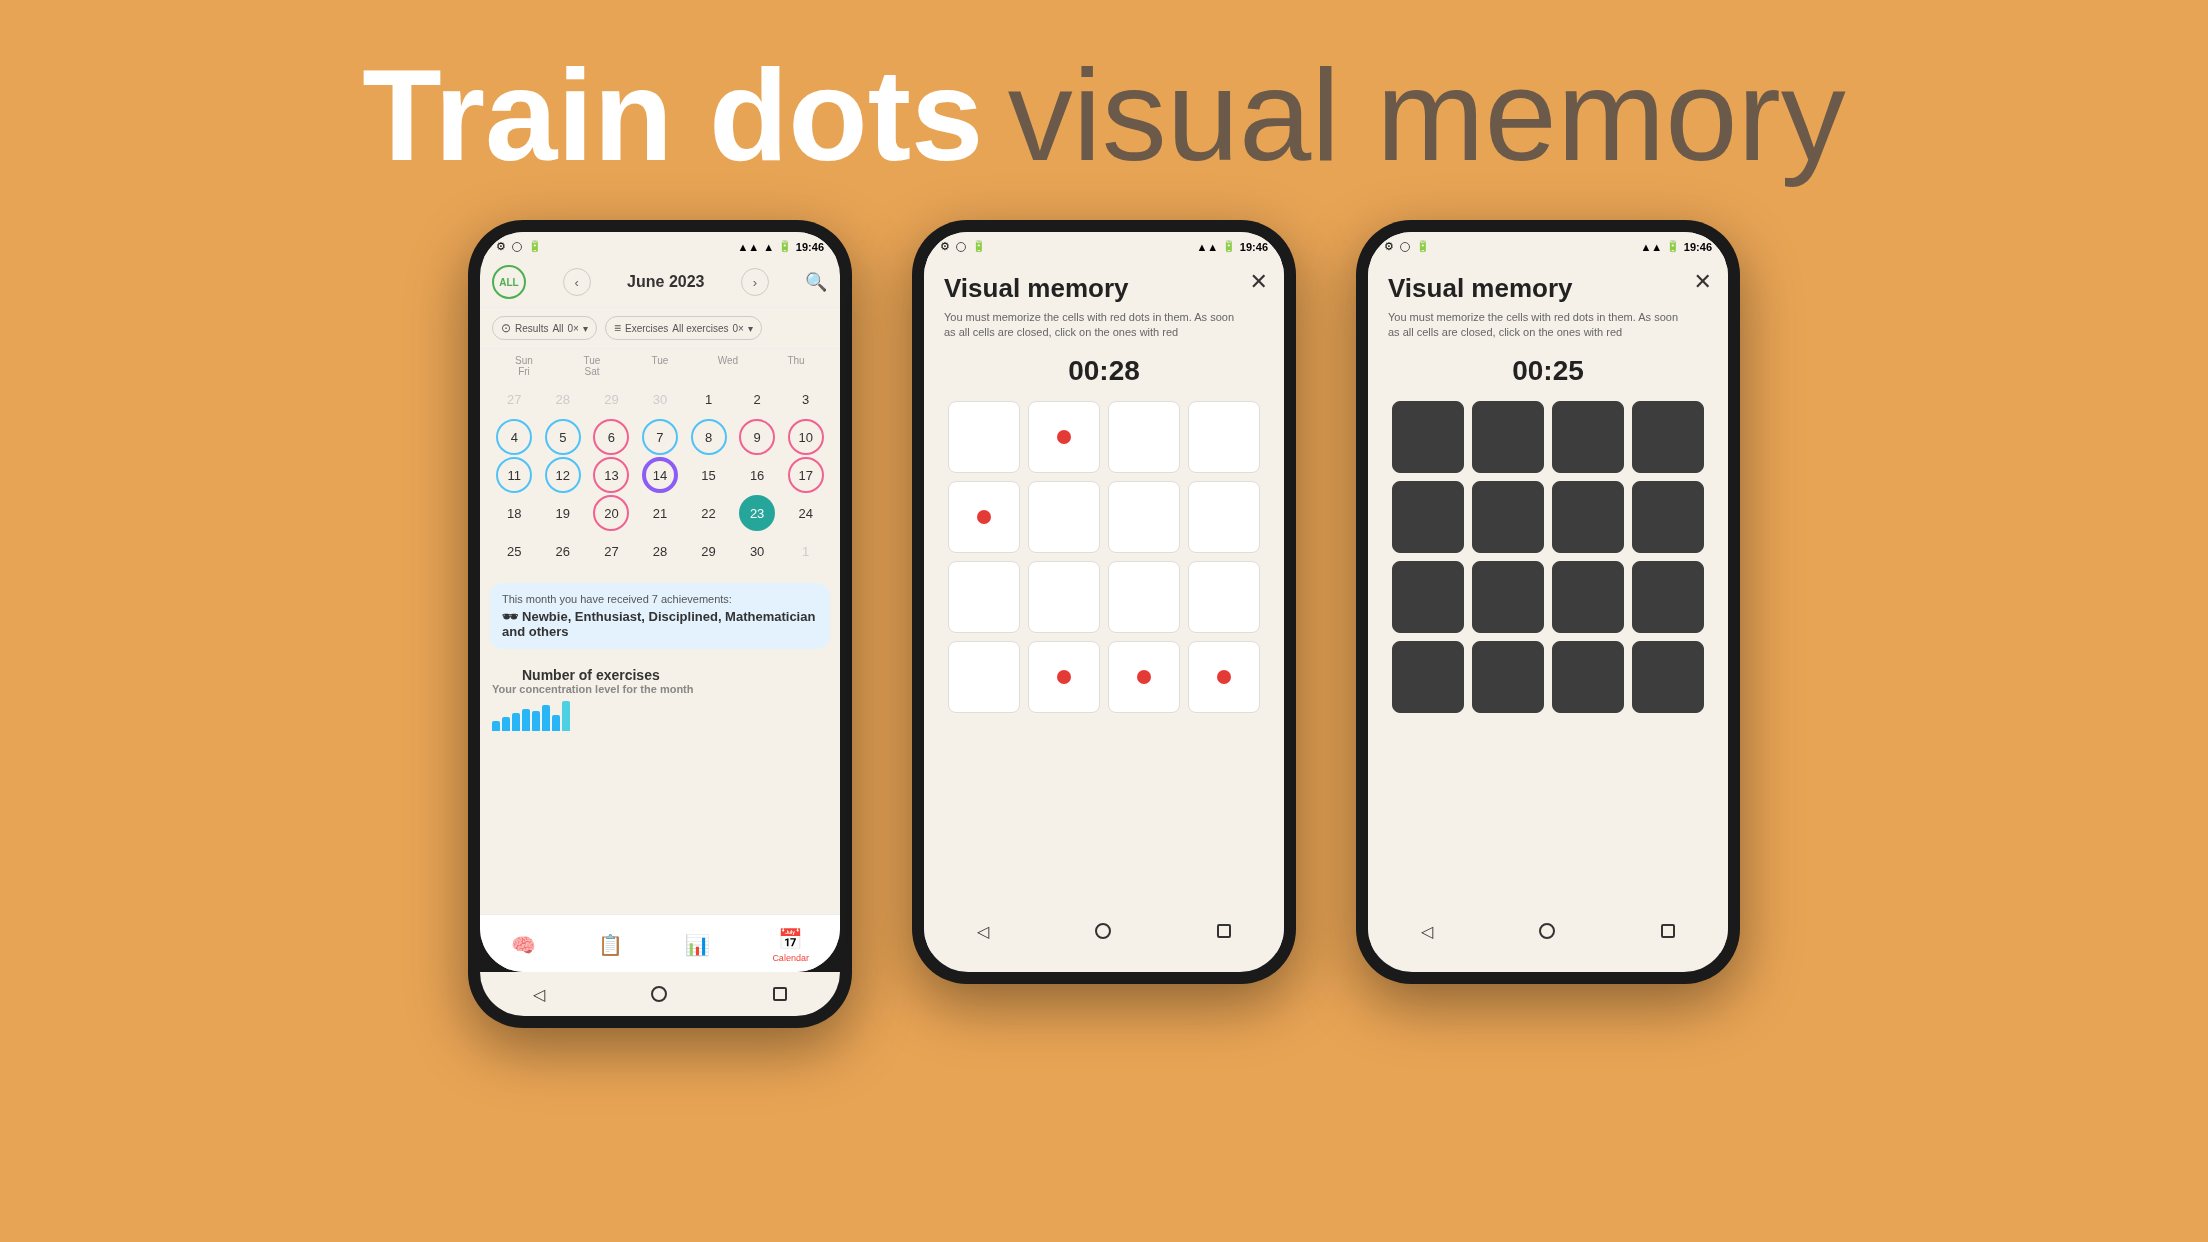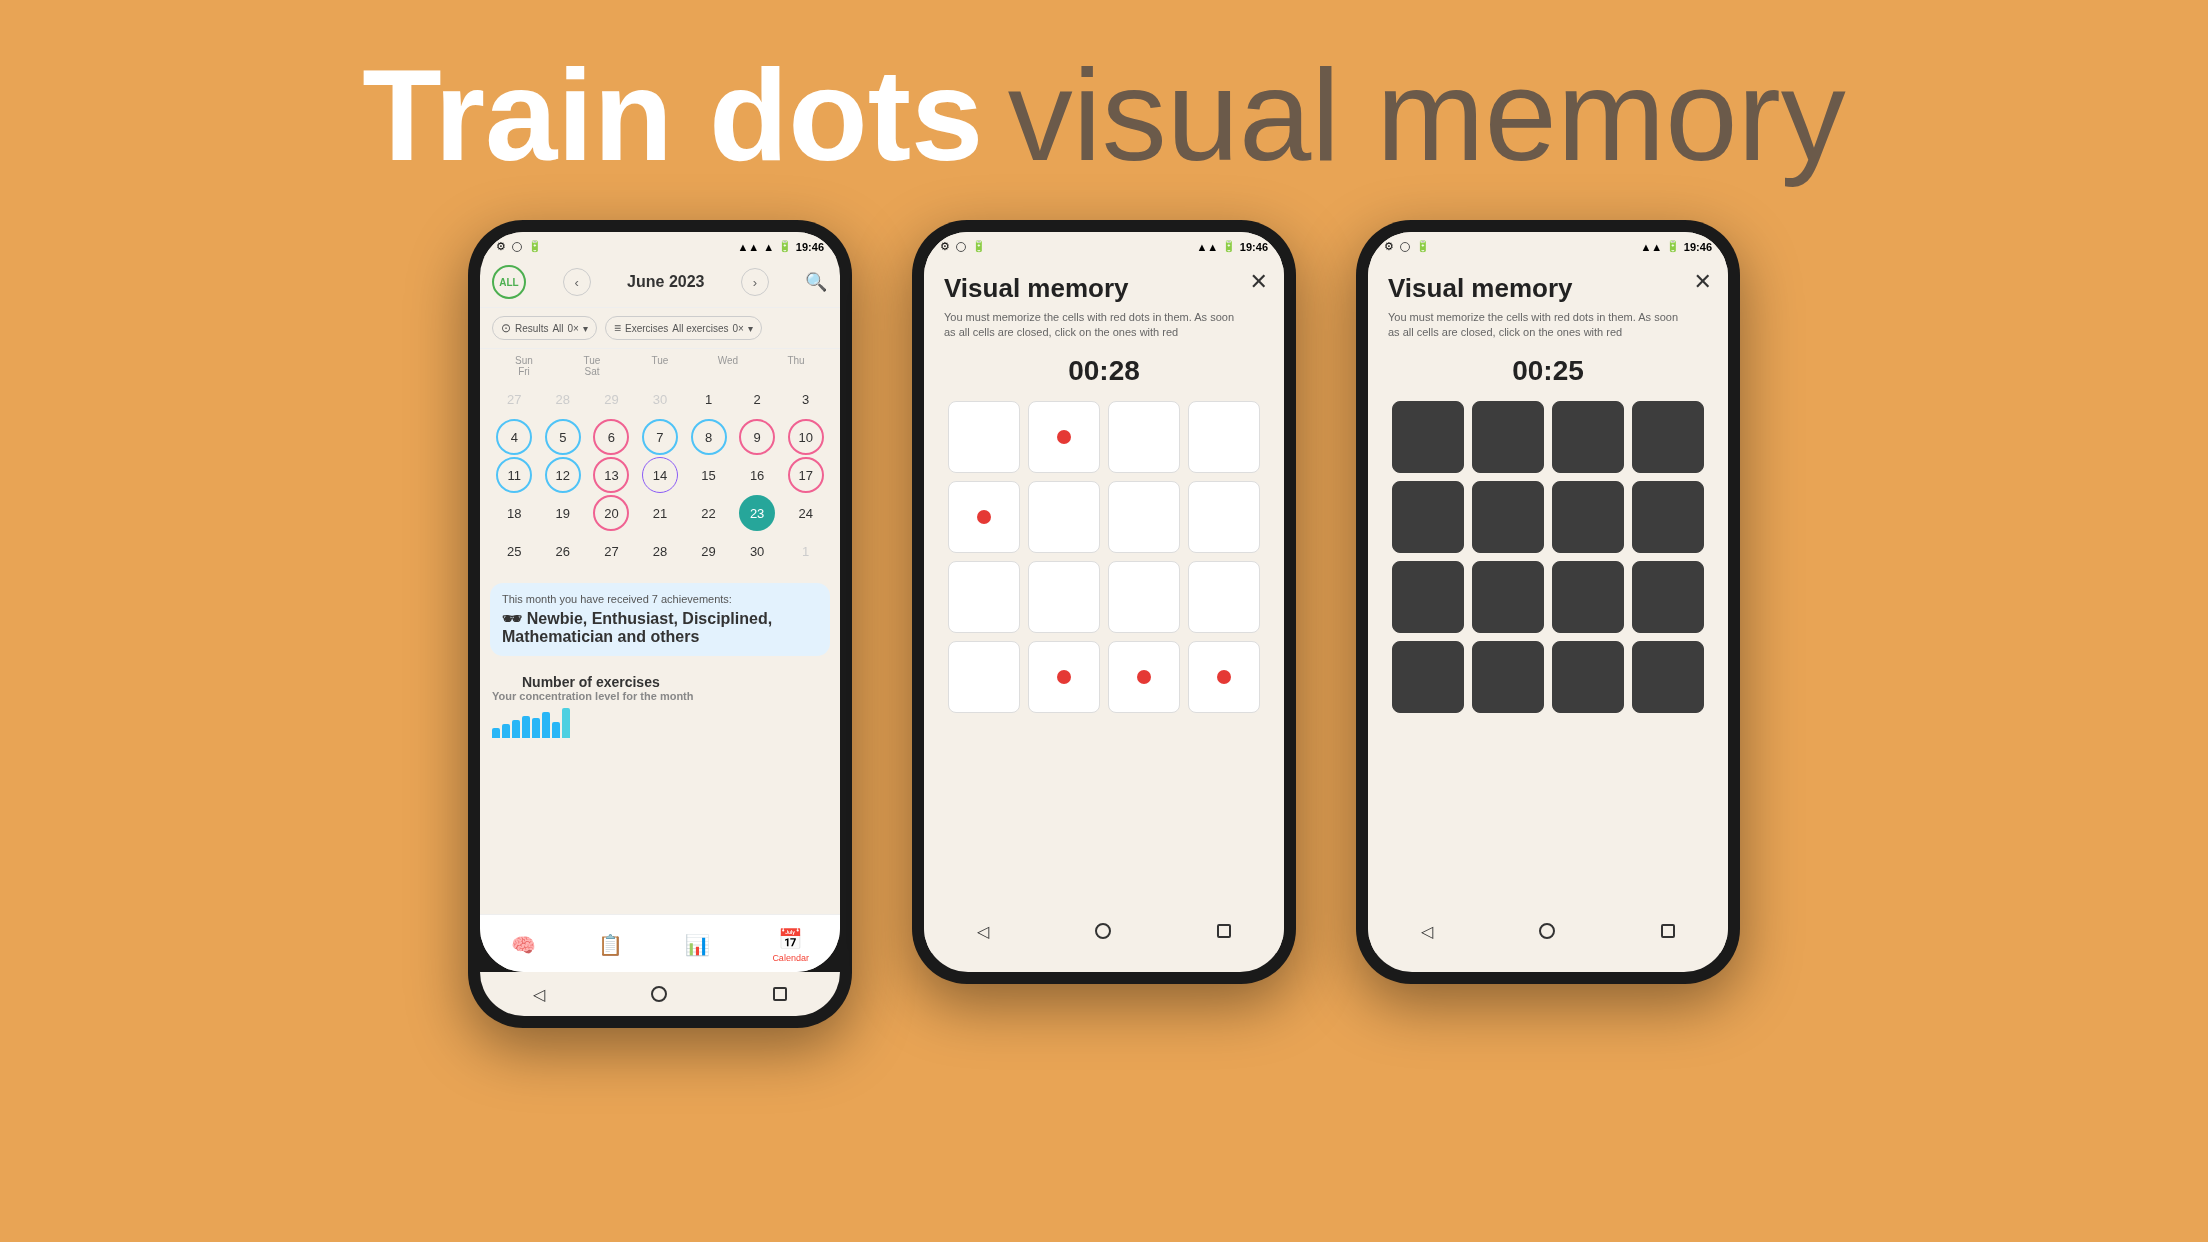--- a/index.html
+++ b/index.html
@@ -164,39 +164,39 @@
     .cal-day.other-month { color: #ccc; }
     .cal-day.circle-blue {
       border: 2px solid #4fc3f7;
       color: #333;
     }
     .cal-day.circle-pink {
       border: 2px solid #f06292;
       color: #333;
     }
     .cal-day.circle-teal {
-      border: 1px solid #8b5cf6;
+      border: 4px solid #8b5cf6;
       color: #333;
     }
     .cal-day.filled-green {
       background: #26a69a;
       color: white;
       border: none;
     }
 
     
     .achievements-box {
       margin: 8px 10px;
       background: #e3f2fd;
       border-radius: 13px;
       padding: 10px 12px;
       font-size: 11px;
     }
     .achievements-title { color: #555; margin-bottom: 4px; }
-    .achievements-text { font-weight: 700; color: #333; font-size: 16px; }
+    .achievements-text { font-weight: 700; color: #333; font-size: 13px; }
 
     
     .exercises-section {
       padding: 10px 12px 4px 12px;
     }
     .exercises-title { font-size: 14px; font-weight: 700; color: #333; margin-left: 30px; }
     .exercises-sub { font-size: 11px; color: #888; font-weight: bold; }
     .exercises-chart {
       margin-top: 6px;
       display: flex;

